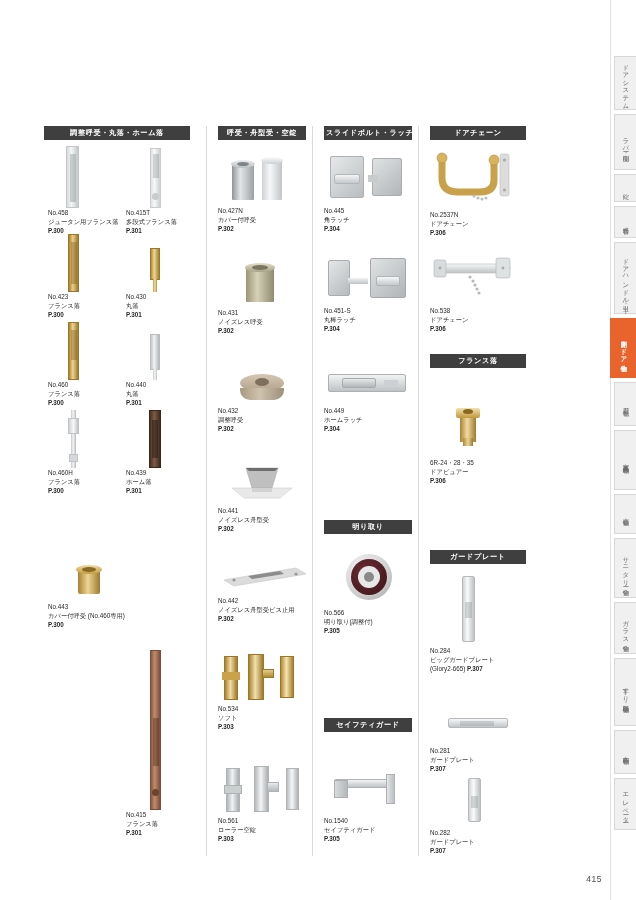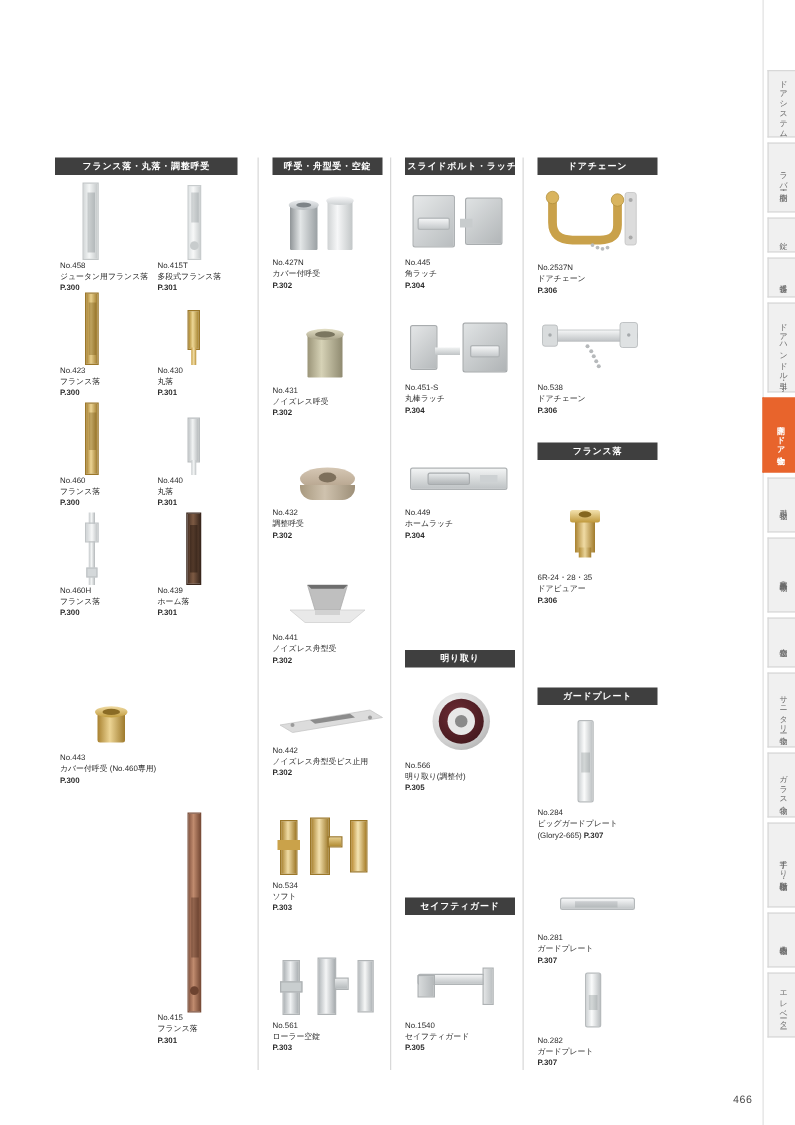--- a/index.html
+++ b/index.html
@@ -150,30 +150,30 @@
       <span>手すり・階段金物</span>
     </div>
   <div class="rail-tab" style="top:730px;height:44px;">
       <span>内装金物</span>
     </div>
   <div class="rail-tab" style="top:778px;height:52px;">
       <span>エレベーター</span>
     </div>
 </div>
 
-<div id="page-number">466</div>
+<div id="page-number">415</div>
 
 <div id="content">
 
   <div class="col-sep" style="left:162px;"></div>
   <div class="col-sep" style="left:268px;"></div>
   <div class="col-sep" style="left:374px;"></div>
 
   <div class="col" style="left:0; width:158px;">
-    <div class="cat-head" style="width:146px;">フランス落・丸落・調整呼受</div>
+    <div class="cat-head" style="width:146px;">調整呼受・丸落・ホーム落</div>
 
     <div class="item" style="left:4px; top:16px; width:66px;">
       <div class="item-art" style="height:66px;">
         <div style="position:absolute;bottom:0;left:18px;width:13px;height:62px;background:linear-gradient(90deg,#d6dadb,#f4f6f6 40%,#c5c9ca);border:0.5px solid #c2c6c7;"></div>
         <div style="position:absolute;bottom:6px;left:21.5px;width:6px;height:48px;background:rgba(120,130,132,0.35);"></div>
       </div>
       <div class="item-cap">
         <span>No.458</span><br>
         <span>ジュータン用フランス落</span><br>
         <span class="pg">P.300</span>

